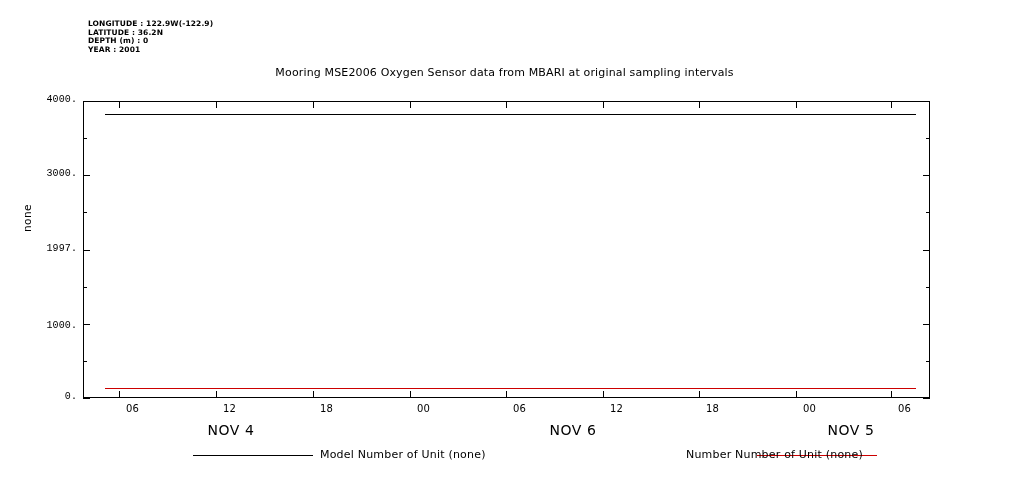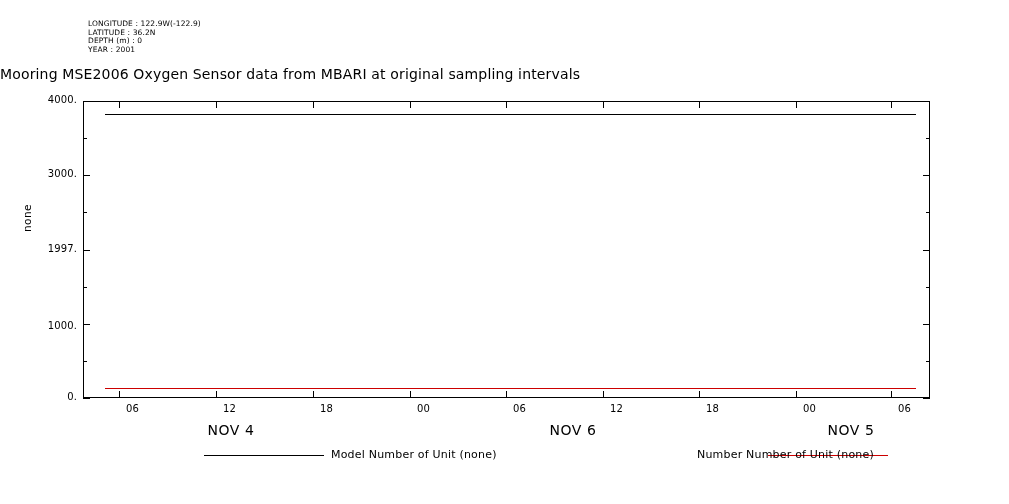--- a/index.html
+++ b/index.html
@@ -25,30 +25,31 @@
   
   .meta {
     position: absolute;
     left: 88px;
     top: 20px;
     font-size: 7.5px;
     line-height: 8.6px;
     letter-spacing: 0.1px;
     white-space: nowrap;
     color: #000;
+    font-weight: bold;
   }
 
   
   .chart-title {
     position: absolute;
     left: 0;
     top: 66px;
     width: 1009px;
-    text-align: left;
-    font-size: 14px;
+    text-align: center;
+    font-size: 11px;
     letter-spacing: 0.15px;
     color: #000;
   }
 
   
   #plot-frame {
     position: absolute;
     left: 83px;
     top: 101px;
     width: 847px;
@@ -70,20 +71,21 @@
     letter-spacing: 0.4px;
   }
 
   
   .ytick {
     position: absolute;
     width: 46px;
     text-align: right;
     font-size: 10px;
     letter-spacing: 0.1px;
+    font-family: Liberation Mono, monospace;
   }
   
   .ytick-mark-l, .ytick-mark-r {
     position: absolute;
     height: 1px;
     background: #000;
     width: 7px;
   }
   .ytick-mark-minor-l, .ytick-mark-minor-r {
     position: absolute;
@@ -116,21 +118,21 @@
 
   
   .series-line {
     position: absolute;
     height: 1px;
   }
 
   
   #legend {
     position: absolute;
-    left: 11px;
+    left: 0;
     top: 446px;
     width: 846px;
     height: 26px;
   }
   .legend-entry {
     position: absolute;
     top: 0;
     height: 20px;
   }
   .legend-swatch {

